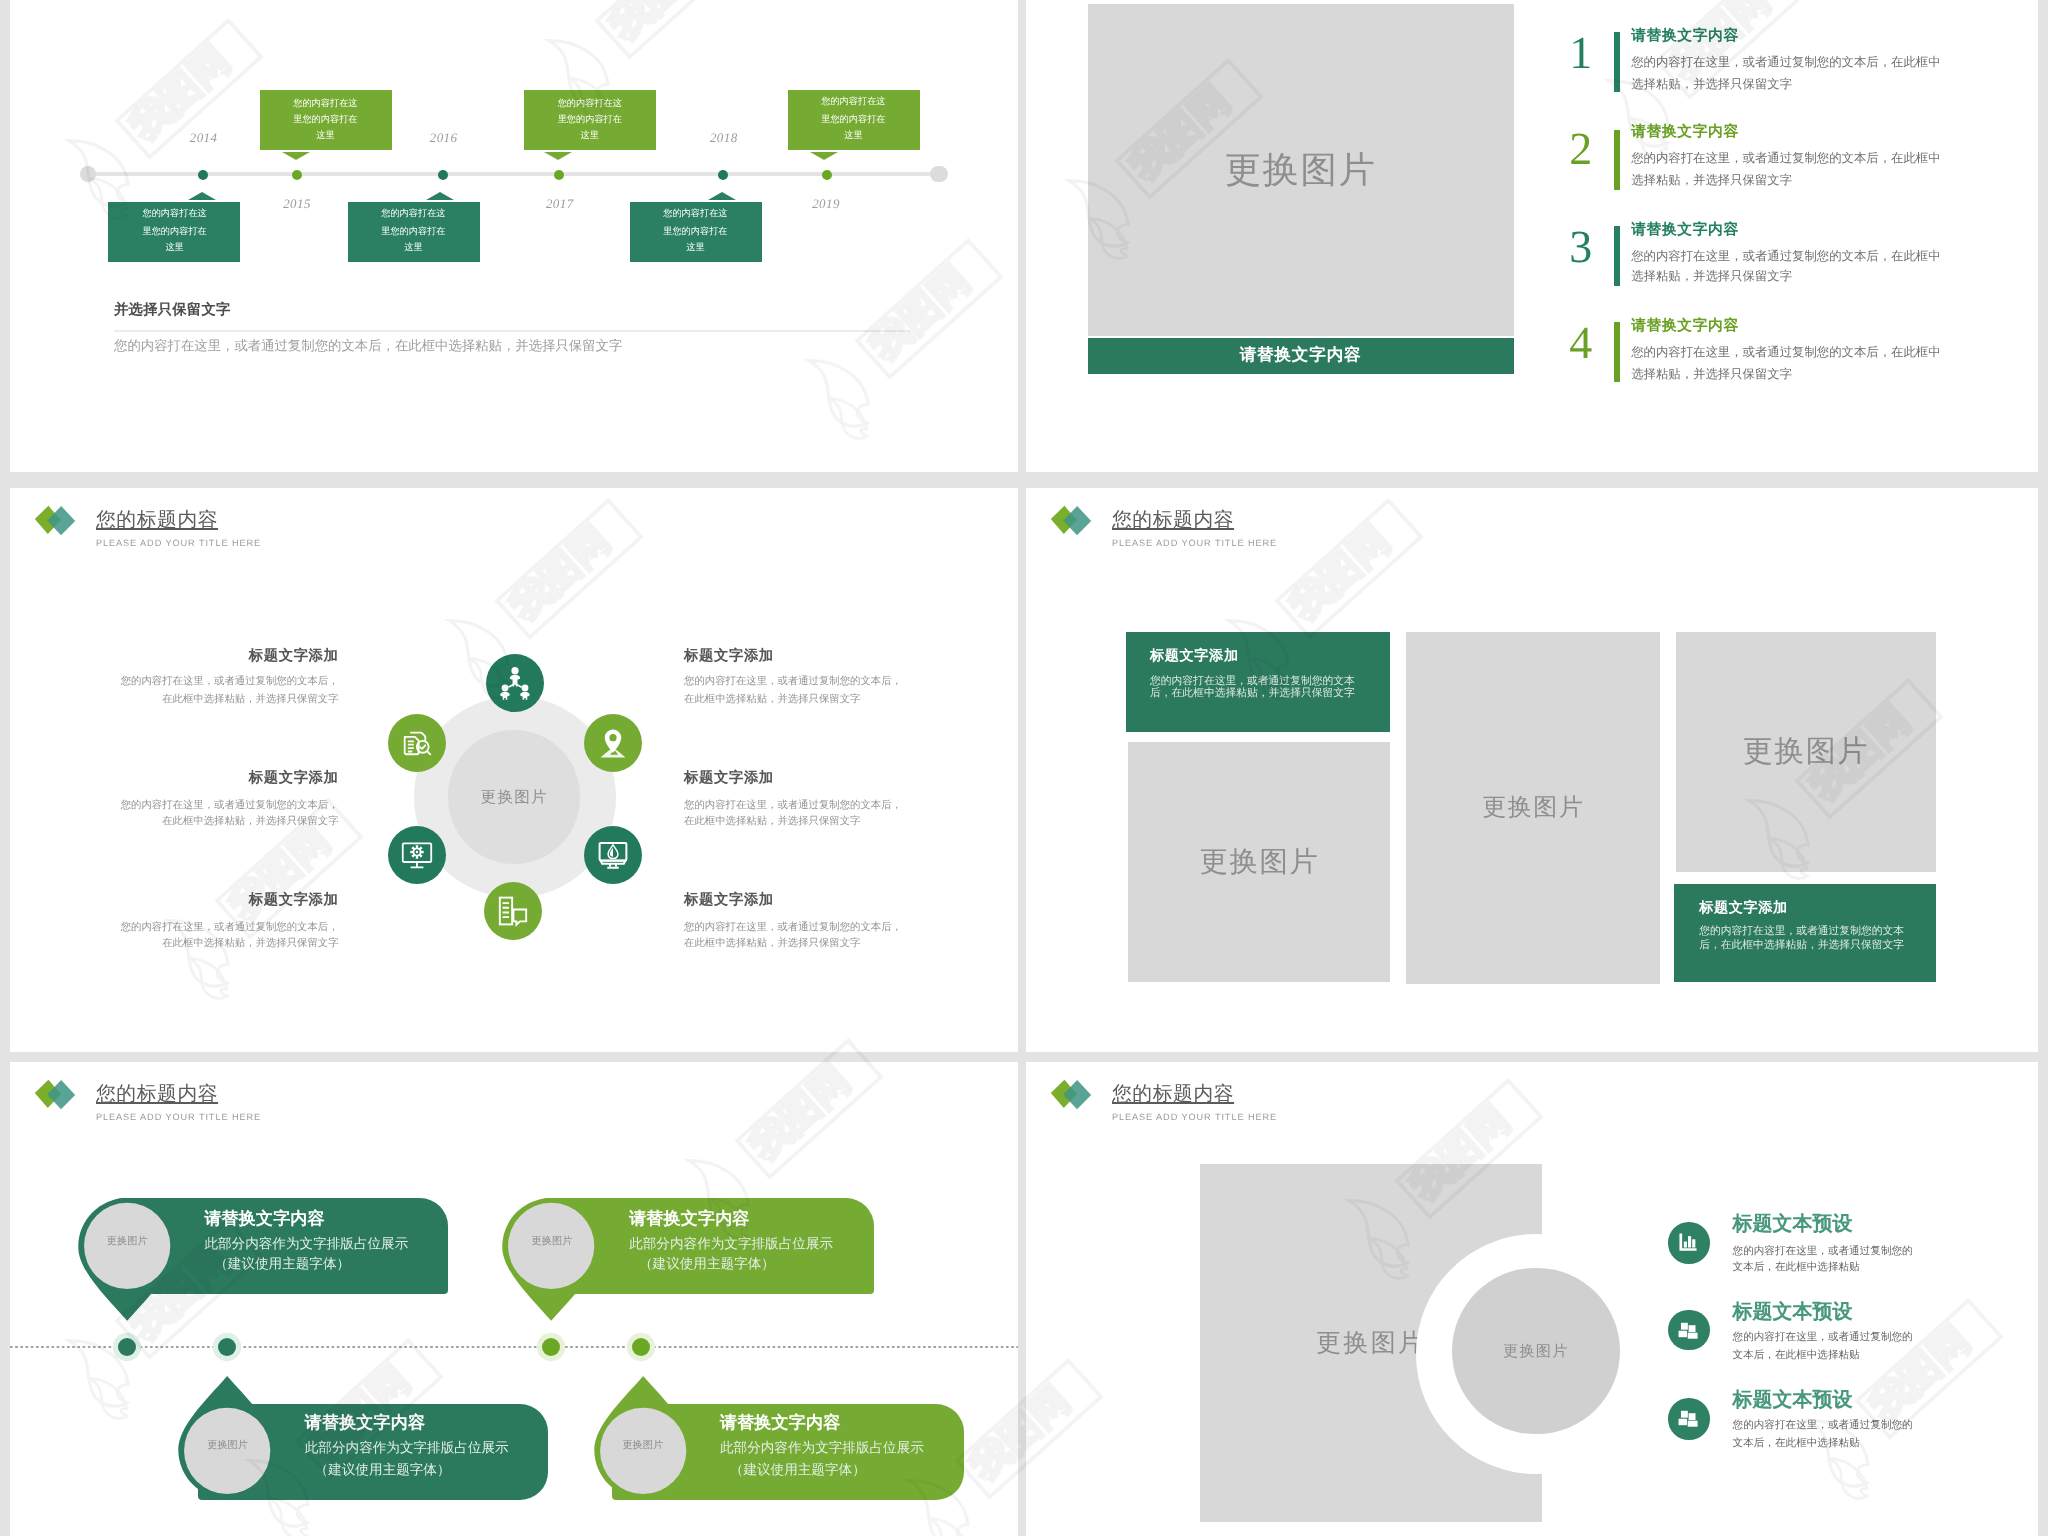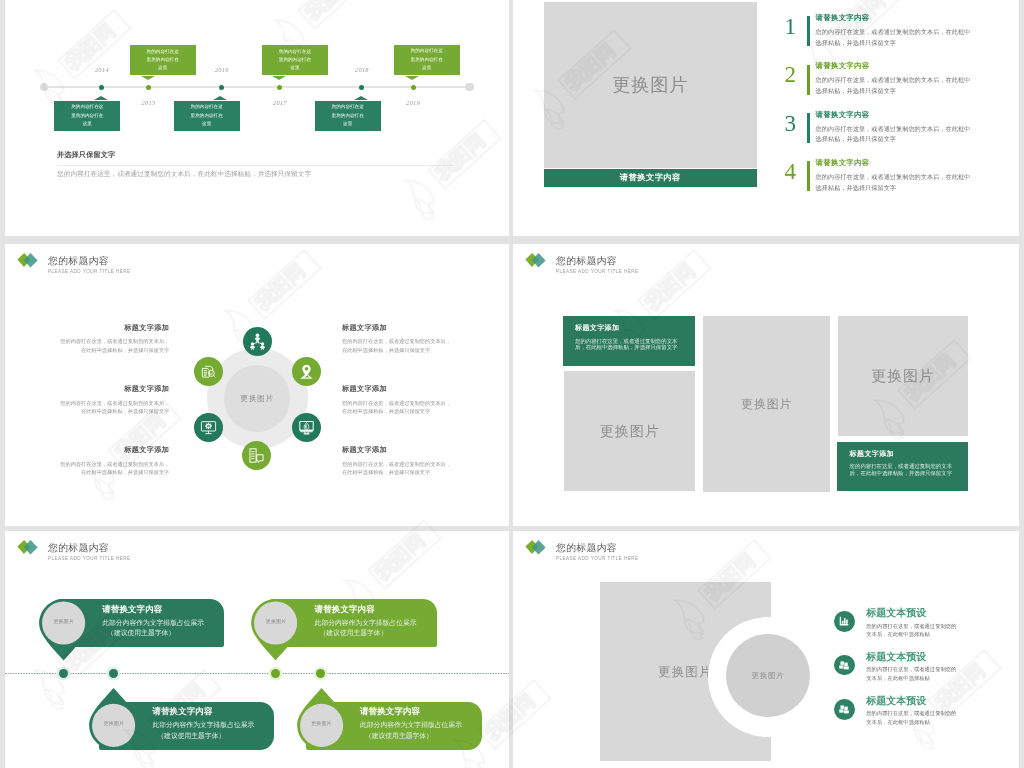--- a/index.html
+++ b/index.html
@@ -70,21 +70,21 @@
   .s2-rule{position:absolute;left:22.6px;top:3.4px;width:2.6px;height:30px;}
   .dkg{color:#258063;} .ltg{color:#6aa024;}
   .dkgb{background:#258063;} .ltgb{background:#6aa024;}
   .s2-tt{position:absolute;left:31px;top:0px;font-size:7.4px;font-weight:700;letter-spacing:.3px;white-space:nowrap;}
   .s2-bd{position:absolute;left:31px;top:14px;width:159px;font-size:6.2px;line-height:1.72;color:#6f6f6f;letter-spacing:0;}
 
   
   .hdr{position:absolute;left:9px;top:5px;height:30px;}
   .logo{position:absolute;left:0px;top:0;display:block;width:30px;height:24px;}
   .logo svg{display:block;}
-  .hdr-cn{position:absolute;left:34px;top:6.5px;font-size:9.9px;color:#5b5b5b;letter-spacing:.3px;white-space:nowrap;line-height:1;}
+  .hdr-cn{position:absolute;left:34px;top:6.5px;font-size:9.9px;color:#5b5b5b;letter-spacing:.3px;white-space:nowrap;line-height:1;text-decoration:underline;}
   .hdr-en{position:absolute;left:34px;top:21.3px;font-size:4.6px;color:#9c9c9c;letter-spacing:.45px;white-space:nowrap;line-height:1;}
 
   
   .s3-ring-out{position:absolute;left:201.6px;top:104.1px;width:101px;height:101px;border-radius:50%;background:#ebebeb;}
   .s3-ring-in{position:absolute;left:218.8px;top:121.3px;width:66.6px;height:66.6px;border-radius:50%;background:#dedede;
               display:flex;align-items:center;justify-content:center;font-size:7.8px;color:#8f8f8f;letter-spacing:.6px;}
   .s3-ic{position:absolute;width:29px;height:29px;border-radius:50%;display:flex;align-items:center;justify-content:center;}
   .ic-top{left:237.6px; top:82.5px;  background:#23795c;}
   .ic-tr {left:286.8px; top:112.6px; background:#76ab33;}
   .ic-br {left:286.8px; top:168.9px; background:#23795c;}

